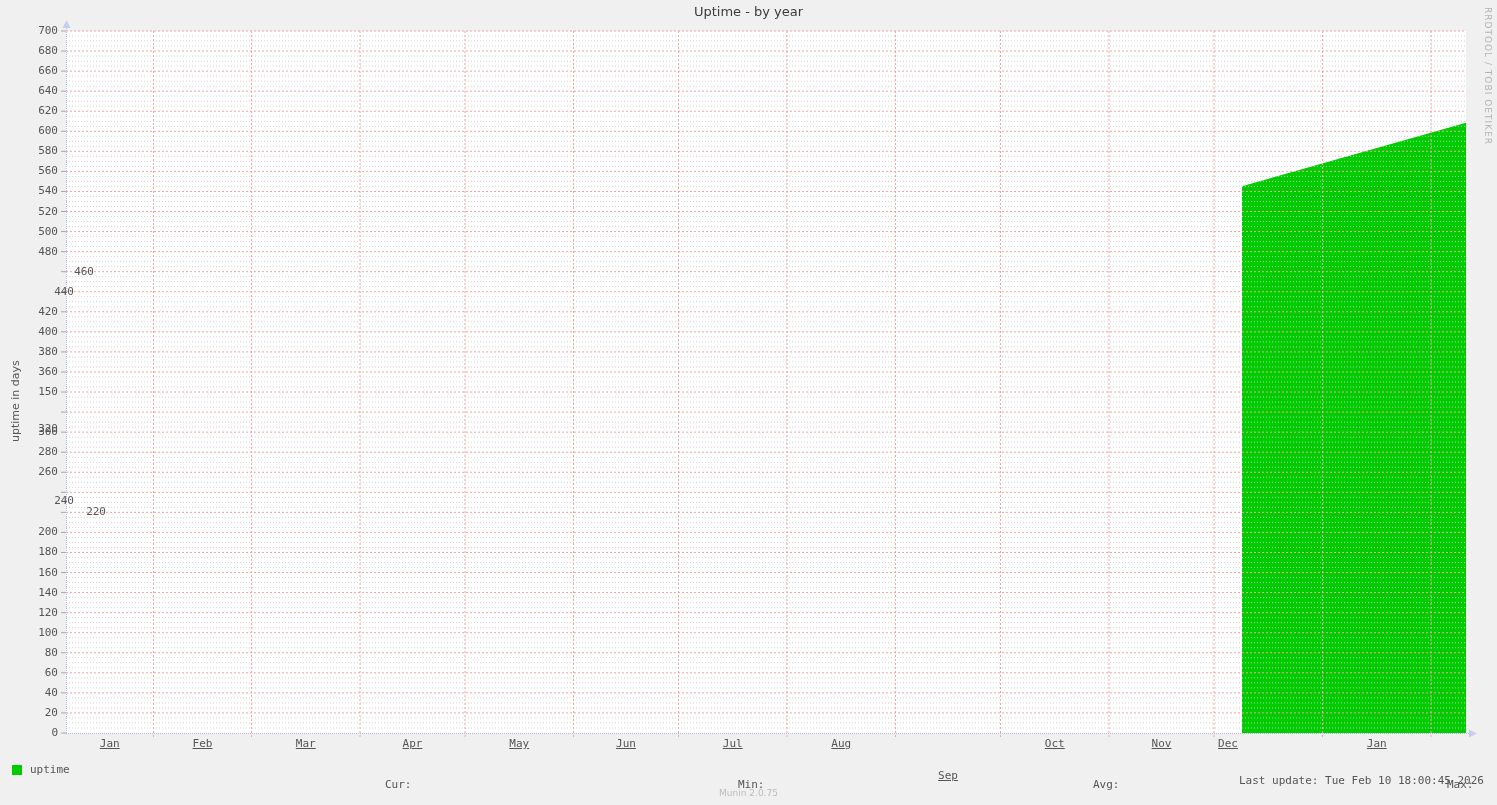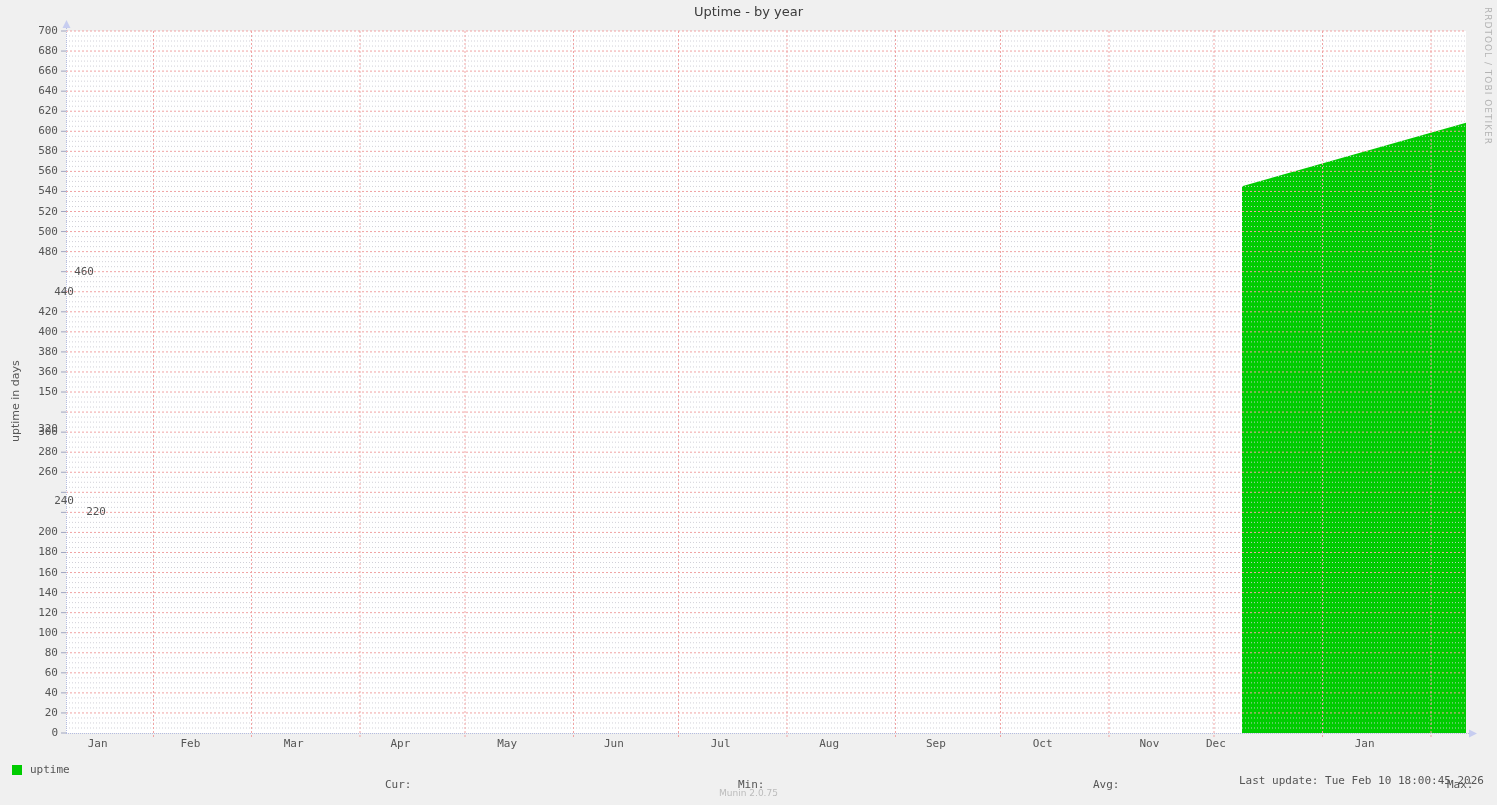--- a/index.html
+++ b/index.html
@@ -5,22 +5,22 @@
   html,body{margin:0;padding:0;background:#f0f0f0;}
   .screen{position:relative;width:1497px;height:805px;background:#f0f0f0;overflow:hidden;
           font-family:"DejaVu Sans",sans-serif;}
   .title{position:absolute;top:4px;left:0;width:100%;text-align:center;
          font-size:13px;color:#3c3c3c;}
   .ylabel{position:absolute;left:9px;top:442px;transform:rotate(-90deg);transform-origin:0 0;
           font-size:11px;color:#555;white-space:nowrap;}
   svg.chart{position:absolute;left:0;top:0;}
   .ytick{position:absolute;width:58px;text-align:right;height:14px;
          font:11px "DejaVu Sans Mono",monospace;color:#555;}
-  .xtick{position:absolute;width:44px;margin-left:-22px;top:737px;
-         font:11px "DejaVu Sans Mono",monospace;color:#555;}
+  .xtick{position:absolute;width:44px;margin-left:-22px;text-align:center;top:737px;
+         font:11px "DejaVu Sans Mono",monospace;color:#555;text-decoration:underline;}
   .legend{position:absolute;left:12px;top:763px;display:flex;align-items:center;gap:8px;
           font:11px "DejaVu Sans Mono",monospace;color:#555;}
   .swatch{width:10px;height:10px;display:inline-block;background:#00cc00;}
   .stat{position:absolute;top:750px;font:11px/14px "DejaVu Sans Mono",monospace;color:#555;
         white-space:pre;}
   .stat-cur{left:385px;} .stat-min{left:738px;} .stat-avg{left:1093px;} .stat-max{left:1447px;}
   .lastupdate{position:absolute;top:774px;right:13px;
               font:11px "DejaVu Sans Mono",monospace;color:#555;}
   .footer{position:absolute;top:788px;left:0;width:100%;text-align:center;
           font-size:9px;color:#bcbcbc;}
@@ -272,21 +272,21 @@
       <div class="ytick" style="left: 0px; top: 44.0571px;">680</div>
       <div class="ytick" style="left: 0px; top: 24px;">700</div>
       <div class="xtick" style="left: 109.75px;">Jan</div>
       <div class="xtick" style="left: 202.5px;">Feb</div>
       <div class="xtick" style="left: 305.75px;">Mar</div>
       <div class="xtick" style="left: 412.5px;">Apr</div>
       <div class="xtick" style="left: 519.25px;">May</div>
       <div class="xtick" style="left: 626px;">Jun</div>
       <div class="xtick" style="left: 732.75px;">Jul</div>
       <div class="xtick" style="left: 841.25px;">Aug</div>
-      <div class="xtick" style="left: 948px;">Sep</div>
+      <div class="xtick" style="left: 948px; margin-top: 32px;">Sep</div>
       <div class="xtick" style="left: 1054.75px;">Oct</div>
       <div class="xtick" style="left: 1161.5px;">Nov</div>
       <div class="xtick" style="left: 1228px;">Dec</div>
       <div class="xtick" style="left: 1376.75px;">Jan</div>
     </div>
 
   <div class="legend">
     <span class="swatch" style="background: rgb(0, 204, 0);"></span>
     <span>uptime</span>
   </div>

